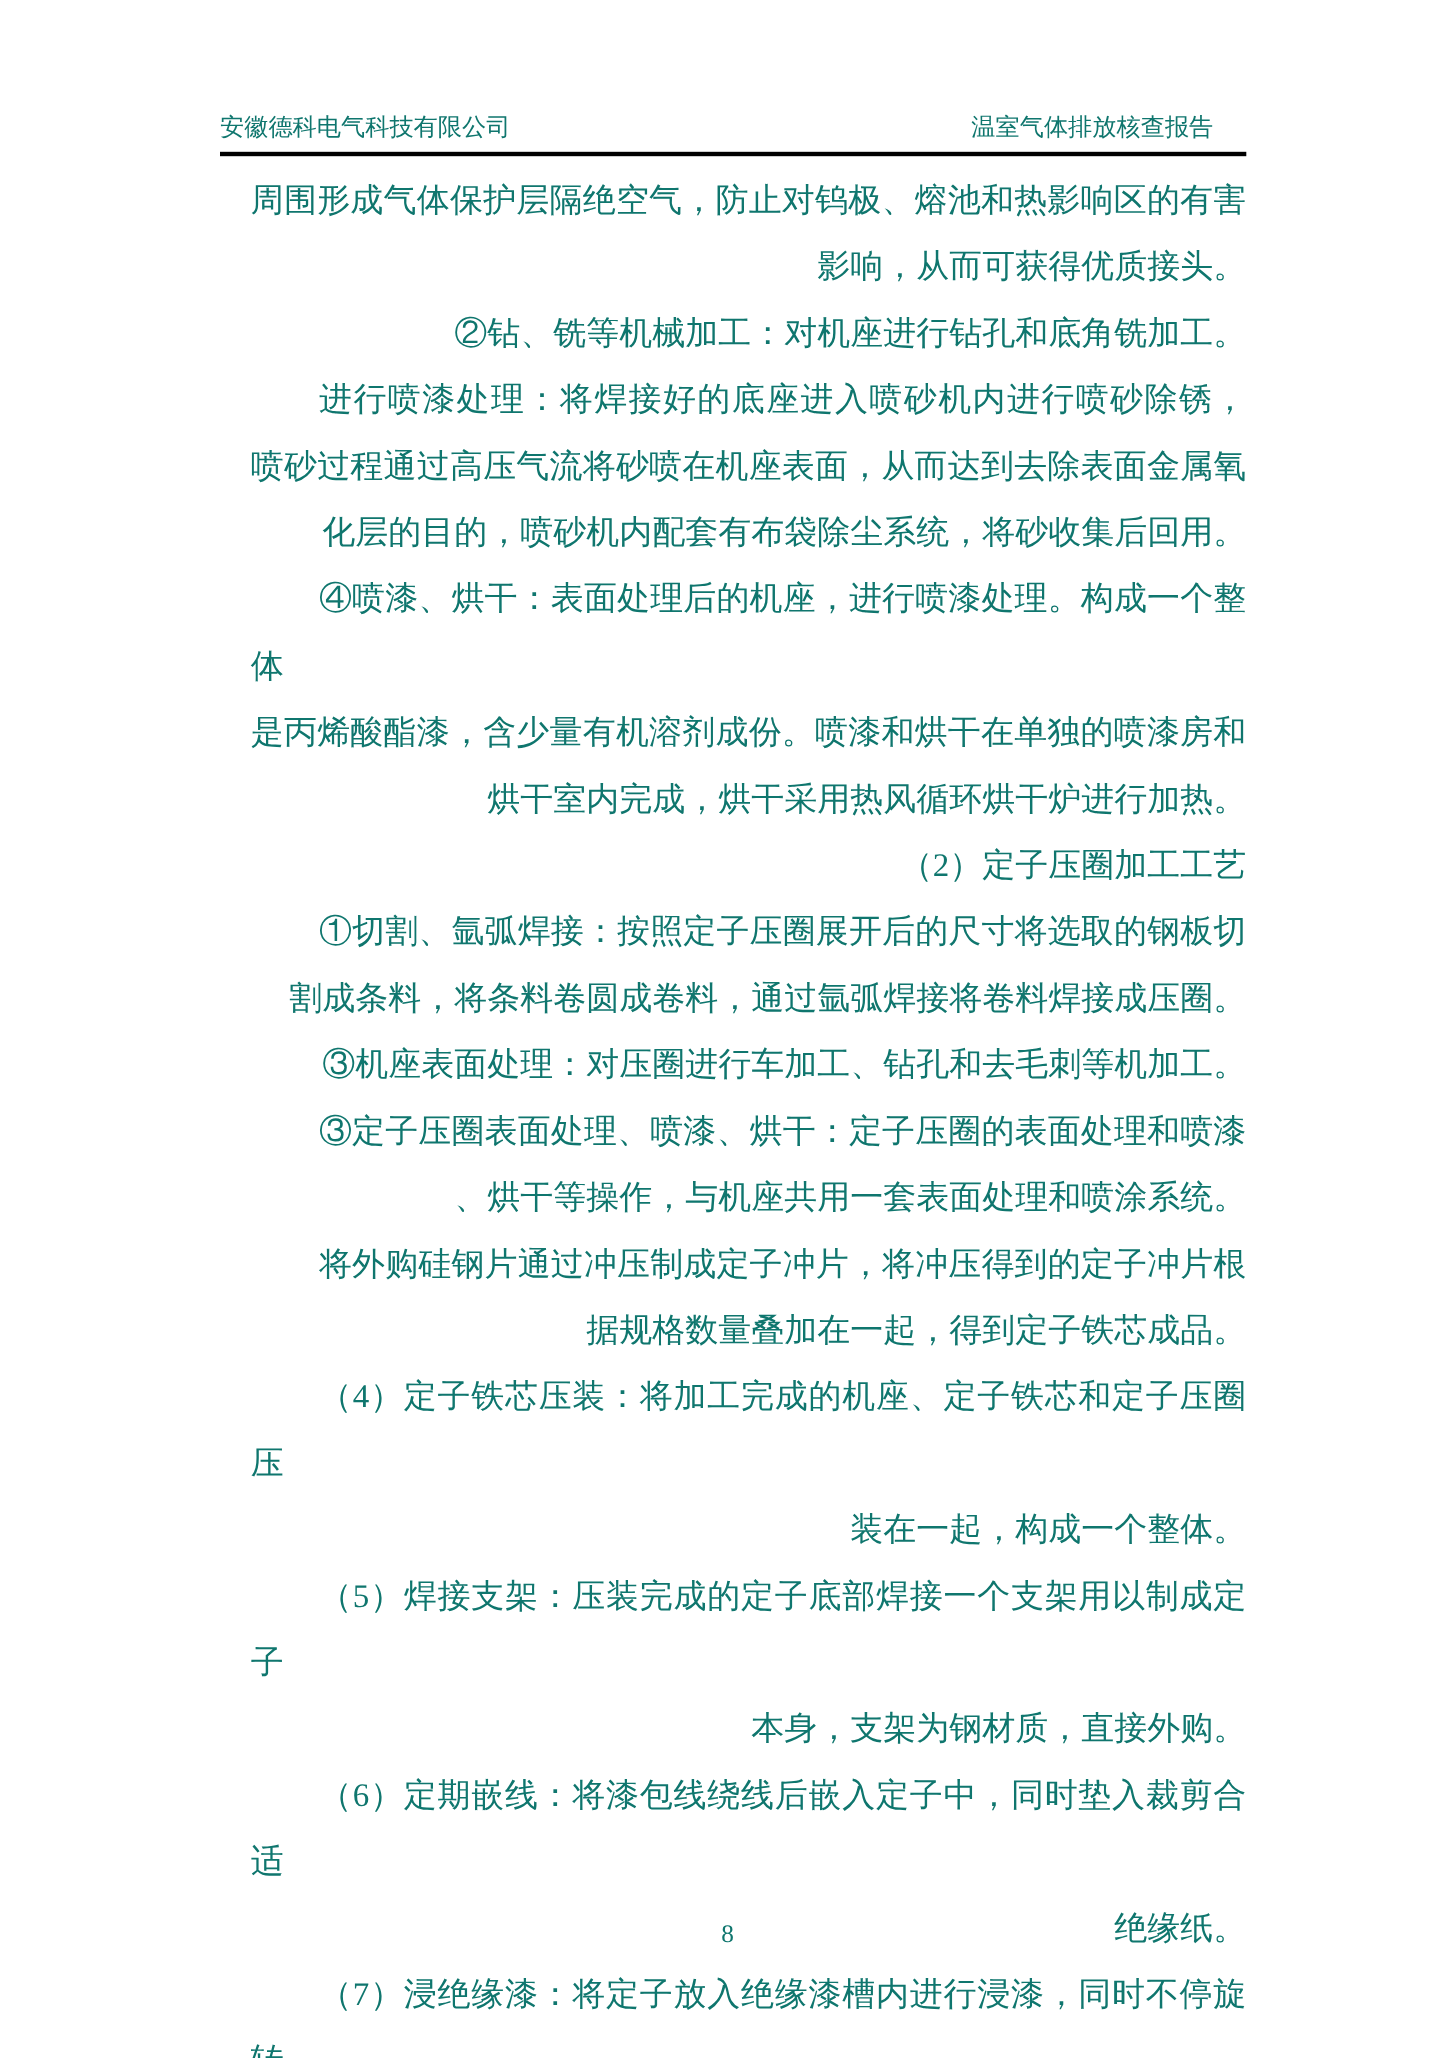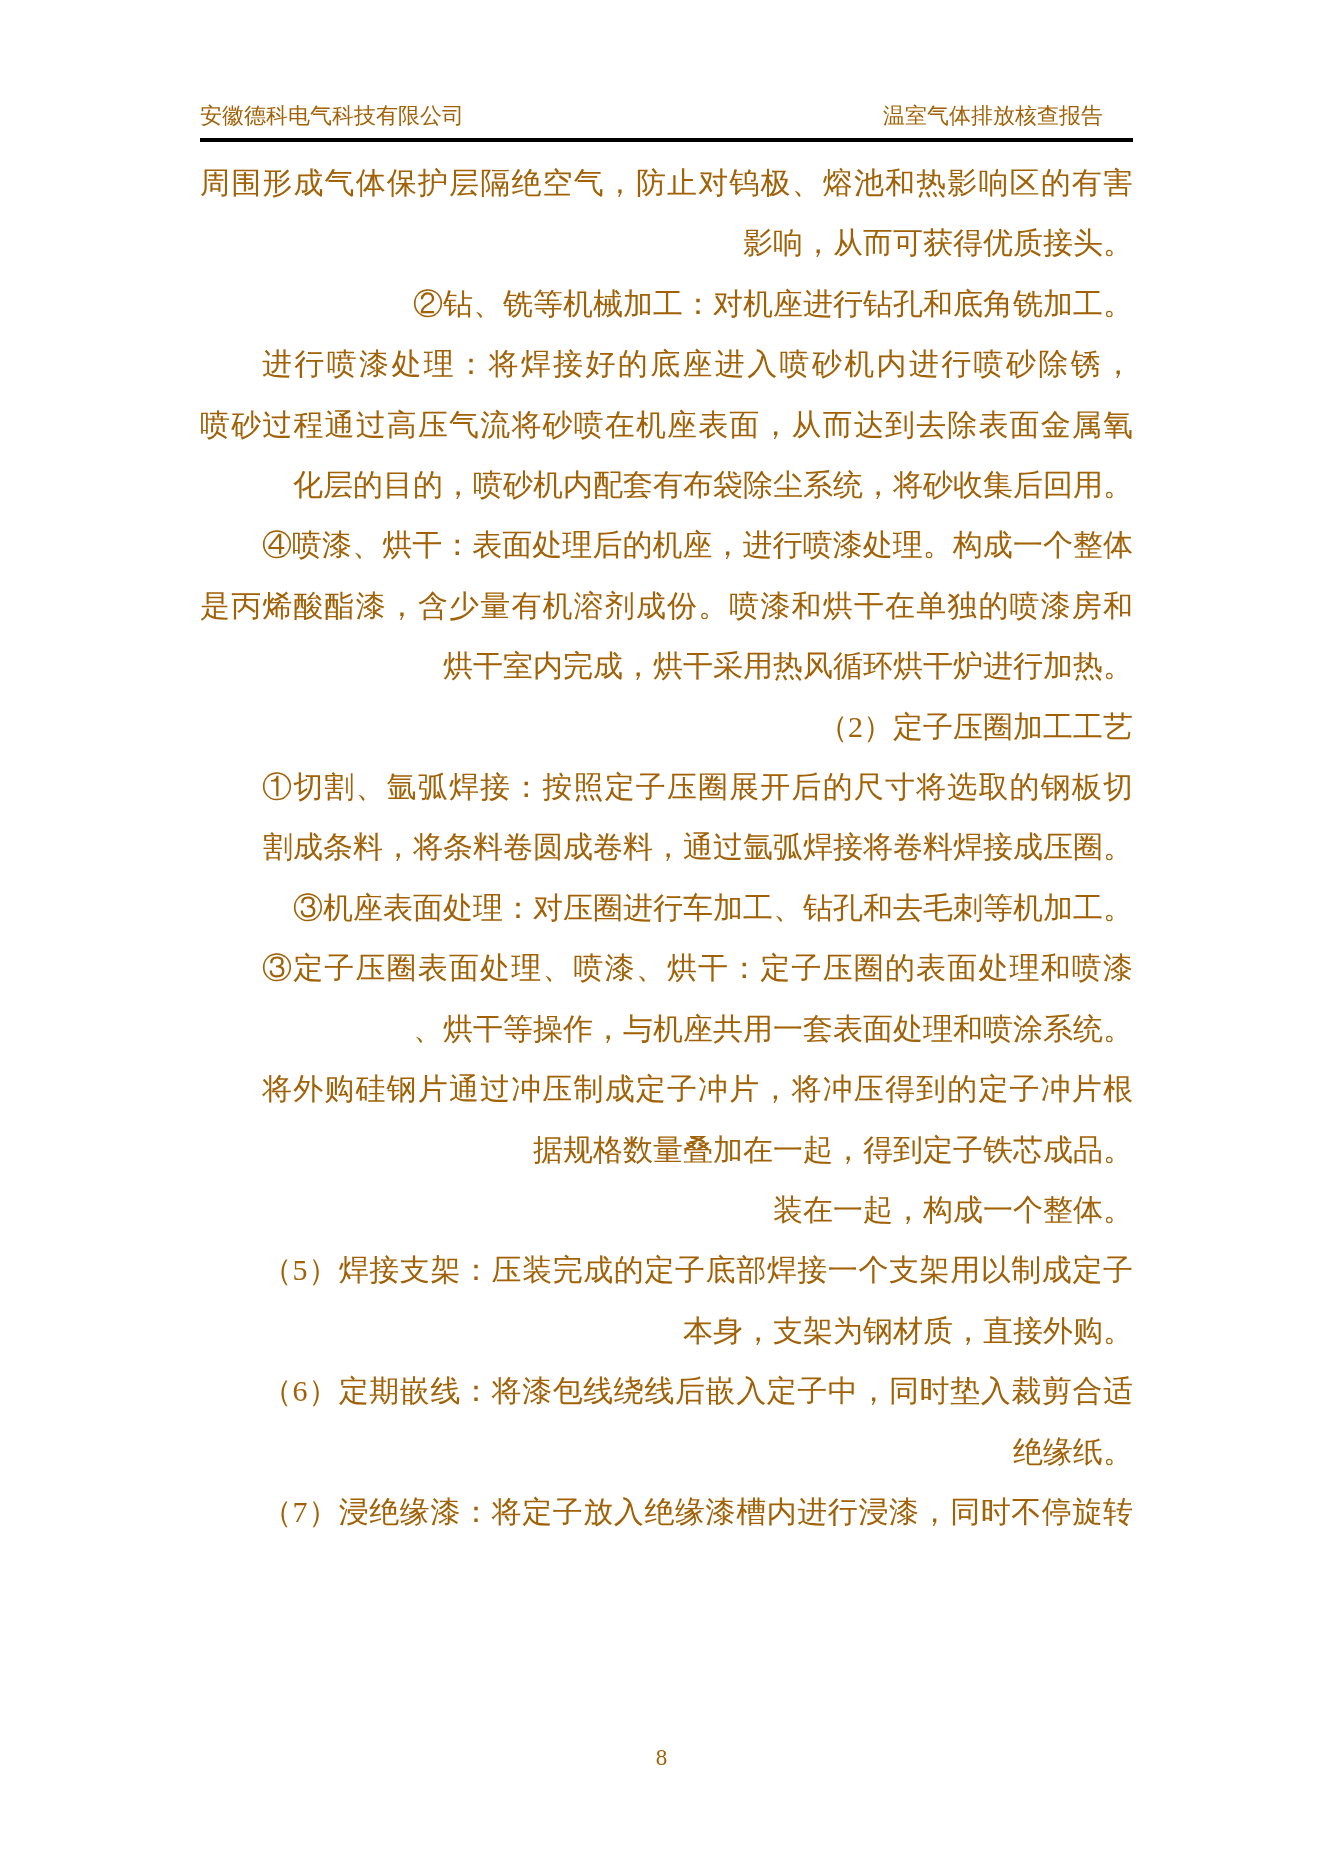--- a/index.html
+++ b/index.html
@@ -5,21 +5,21 @@
   html, body {
     margin: 0;
     padding: 0;
     background: #ffffff;
   }
   .page {
     position: relative;
     width: 1323px;
     height: 1871px;
     background: #ffffff;
-    color: #a16207;
+    color: #0f766e;
     font-family: "Liberation Serif", serif;
     overflow: hidden;
   }
   .header {
     position: absolute;
     left: 200px;
     top: 101px;
     width: 933px;
     display: flex;
     justify-content: space-between;
@@ -50,20 +50,21 @@
   .line {
     text-align: right;
   }
   .line.indent {
     text-indent: 62px;
   }
   .line.justify {
     text-align: justify;
     text-align-last: justify;
     text-justify: inter-character;
+    margin-left: 28px;
   }
   .footer {
     position: absolute;
     left: 0;
     top: 1744px;
     width: 100%;
     text-align: center;
     font-size: 23px;
     line-height: 28px;
   }
@@ -91,20 +92,21 @@
       <div class="line justify">是丙烯酸酯漆，含少量有机溶剂成份。喷漆和烘干在单独的喷漆房和</div>
       <div class="line">烘干室内完成，烘干采用热风循环烘干炉进行加热。</div>
       <div class="line indent">（2）定子压圈加工工艺</div>
       <div class="line indent justify">①切割、氩弧焊接：按照定子压圈展开后的尺寸将选取的钢板切</div>
       <div class="line">割成条料，将条料卷圆成卷料，通过氩弧焊接将卷料焊接成压圈。</div>
       <div class="line indent">③机座表面处理：对压圈进行车加工、钻孔和去毛刺等机加工。</div>
       <div class="line indent justify">③定子压圈表面处理、喷漆、烘干：定子压圈的表面处理和喷漆</div>
       <div class="line">、烘干等操作，与机座共用一套表面处理和喷涂系统。</div>
       <div class="line indent justify">将外购硅钢片通过冲压制成定子冲片，将冲压得到的定子冲片根</div>
       <div class="line">据规格数量叠加在一起，得到定子铁芯成品。</div>
+      <div class="line indent justify">（4）定子铁芯压装：将加工完成的机座、定子铁芯和定子压圈压</div>
       <div class="line">装在一起，构成一个整体。</div>
       <div class="line indent justify">（5）焊接支架：压装完成的定子底部焊接一个支架用以制成定子</div>
       <div class="line">本身，支架为钢材质，直接外购。</div>
       <div class="line indent justify">（6）定期嵌线：将漆包线绕线后嵌入定子中，同时垫入裁剪合适</div>
       <div class="line">绝缘纸。</div>
       <div class="line indent justify">（7）浸绝缘漆：将定子放入绝缘漆槽内进行浸漆，同时不停旋转</div>
     </div>
 
   <div class="footer">
     <span>8</span>

